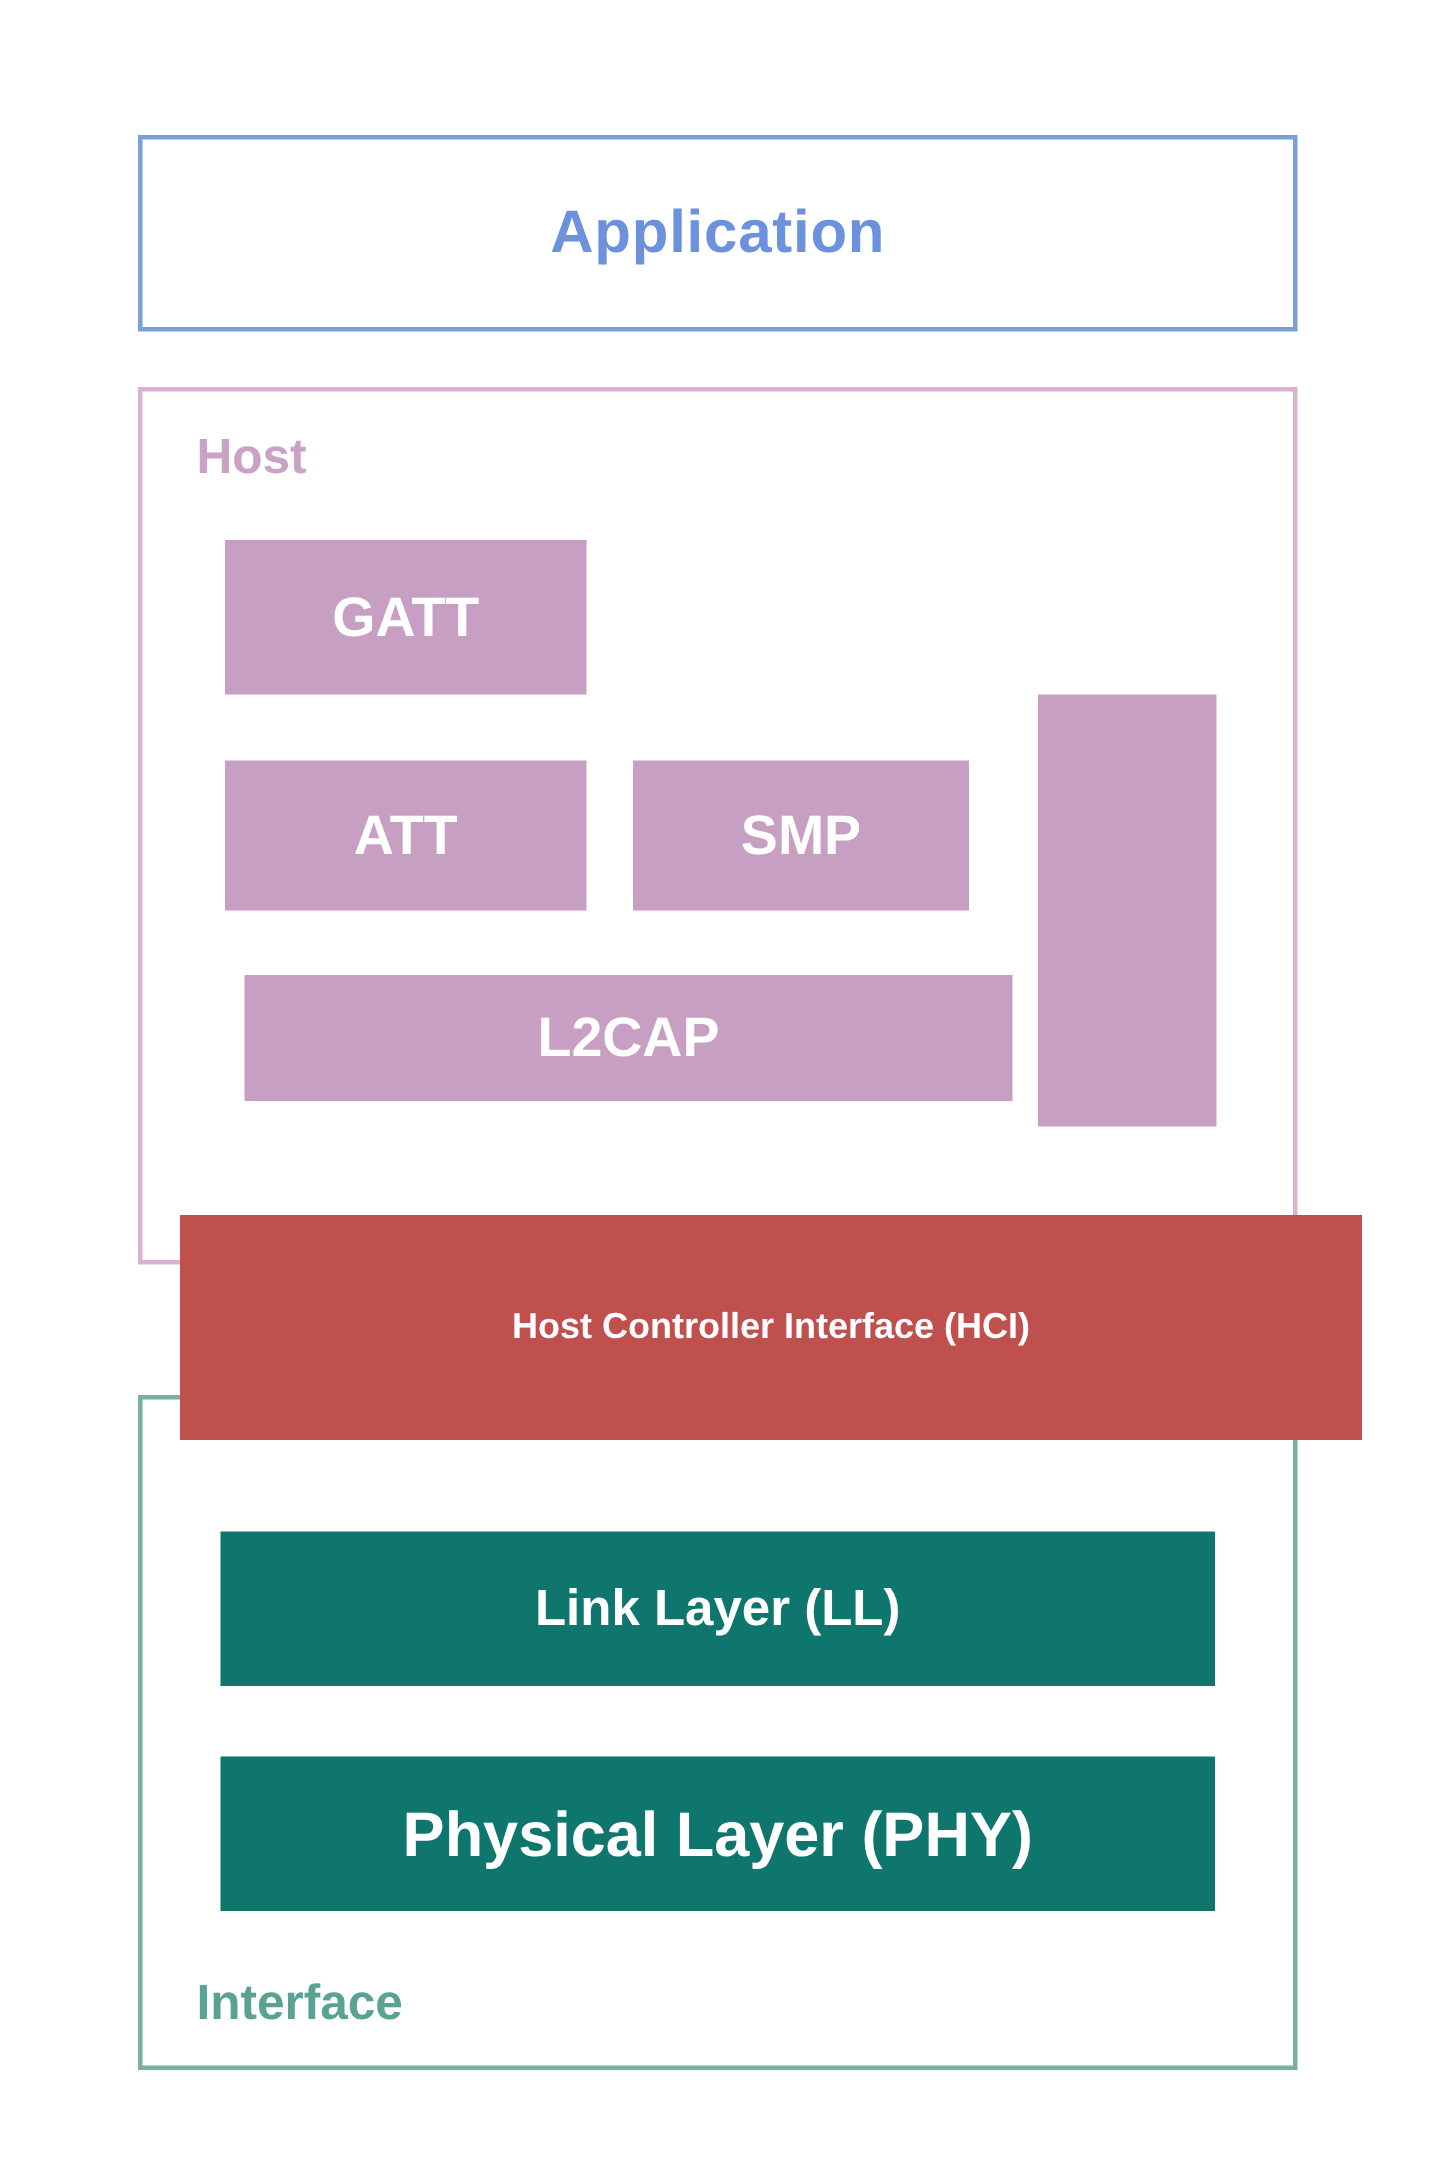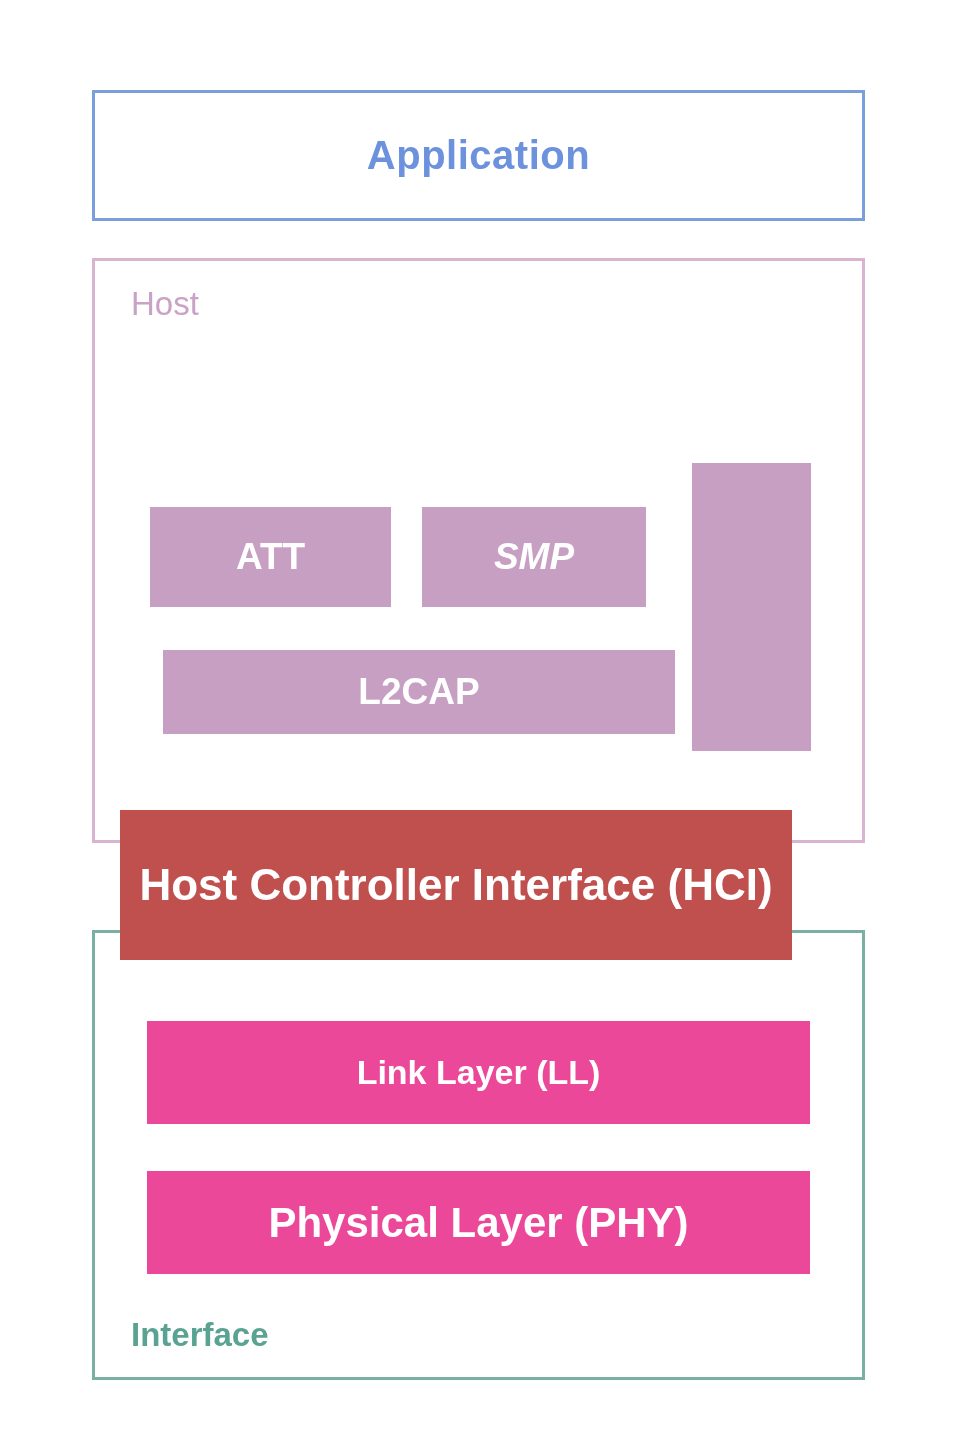--- a/index.html
+++ b/index.html
@@ -36,21 +36,21 @@
   .host-box {
     left: 92px; top: 258px;
     width: 773px; height: 585px;
     border: 3px solid #d9b3cf;
   }
   .host-label {
     position: absolute;
     left: 36px; top: 24px;
     color: #c9a2c5;
     font-size: 33px;
-    font-weight: normal;
+    font-weight: bold;
   }
   .controller-box {
     left: 92px; top: 930px;
     width: 773px; height: 450px;
     border: 3px solid #79b0a3;
     background: transparent;
   }
   .controller-label {
     position: absolute;
     left: 36px; top: 383px;
@@ -60,53 +60,54 @@
   }
   .block {
     position: absolute;
     display: flex;
     align-items: center;
     justify-content: center;
     color: #ffffff;
     font-weight: bold;
   }
   .mauve { background: #c79fc3; }
-  .teal  { background: #ec4899; text-align: right; }
+  .teal  { background: #0f766e; text-align: right; }
   .red   { background: #c0504d; }
 
   .gatt  { left: 150px; top: 360px; width: 241px; height: 103px; font-size: 37px; }
   .gap-top { left: 422px; top: 360px; width: 389px; height: 103px; font-size: 37px; }
   .gap-strip { left: 692px; top: 463px; width: 119px; height: 288px; }
   .att   { left: 150px; top: 507px; width: 241px; height: 100px; font-size: 37px; }
-  .smp   { left: 422px; top: 507px; width: 224px; height: 100px; font-size: 37px; font-style: italic; }
+  .smp   { left: 422px; top: 507px; width: 224px; height: 100px; font-size: 37px; }
   .l2cap { left: 163px; top: 650px; width: 512px; height: 84px; font-size: 37px; }
 
   .hci {
     left: 120px; top: 810px;
-    width: 672px; height: 150px;
-    font-size: 44px;
+    width: 788px; height: 150px;
+    font-size: 24px;
     z-index: 5;
   }
 
   .ll  { left: 147px; top: 1021px; width: 663px; height: 103px; font-size: 34px; }
   .phy { left: 147px; top: 1171px; width: 663px; height: 103px; font-size: 42px; }
 </style>
 </head>
 <body>
 
 <div class="canvas">
 
   <div class="outline-box app-box">
     <span class="app-label">Application</span>
   </div>
 
   <div class="outline-box host-box">
     <span class="host-label">Host</span>
   </div>
 
+  <div class="block mauve gatt">GATT</div>
 
 
   <div class="block mauve gap-strip"></div>
 
   <div class="block mauve att">ATT</div>
 
   <div class="block mauve smp">SMP</div>
 
   <div class="block mauve l2cap">L2CAP</div>
 

